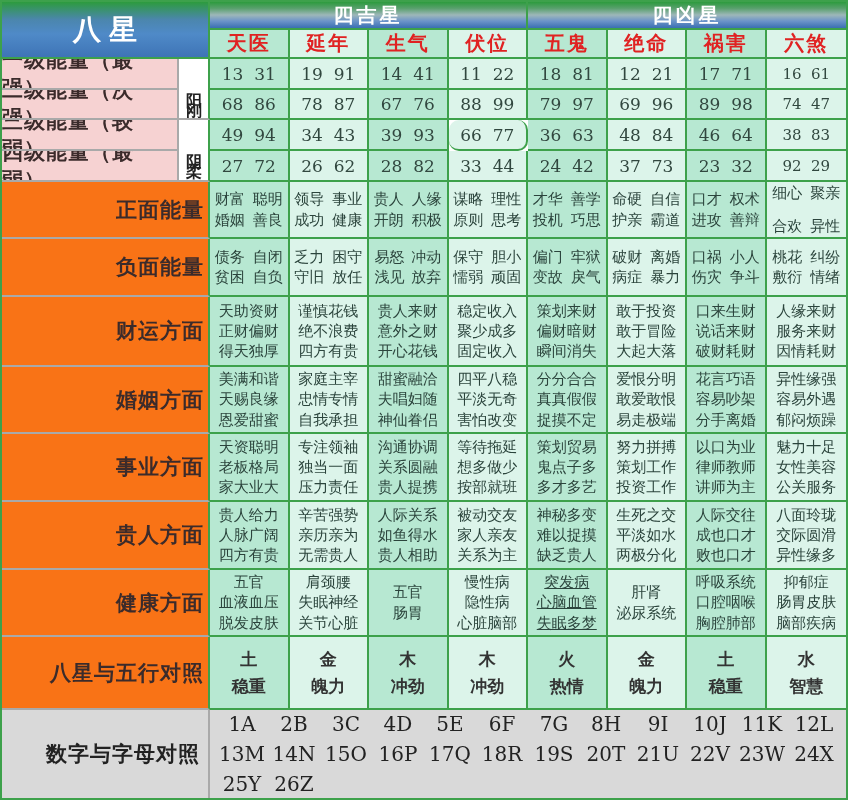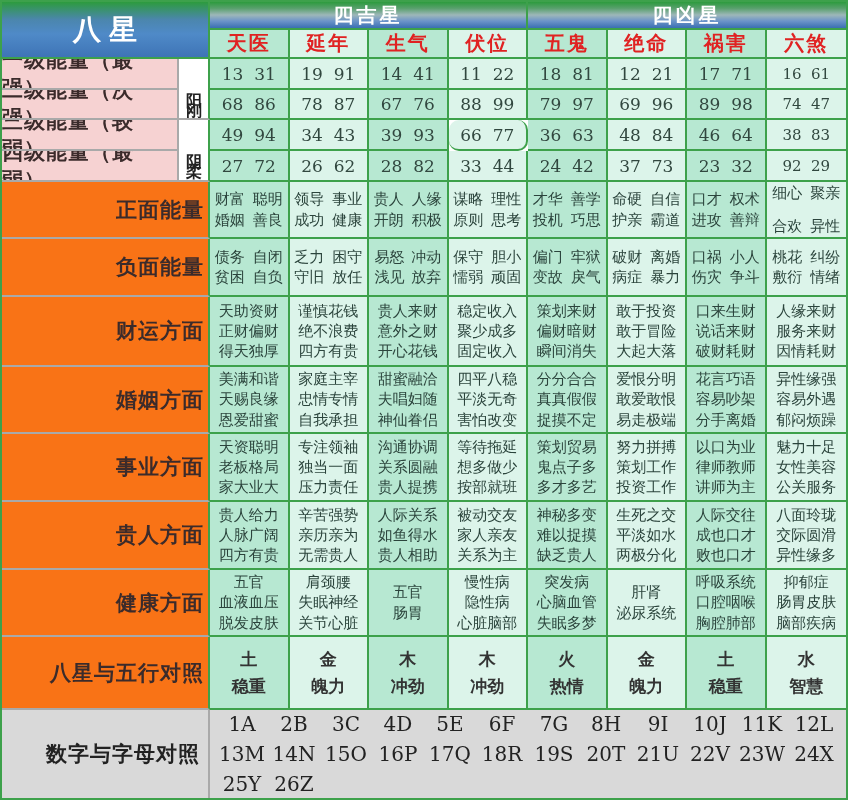--- a/index.html
+++ b/index.html
@@ -381,21 +381,21 @@
     </div>
     <div class="cell trait gB dk" style="grid-area: 13 / 5;">
       <div>五官</div>
       <div>肠胃</div>
     </div>
     <div class="cell trait gB lt" style="grid-area: 13 / 6;">
       <div>慢性病</div>
       <div>隐性病</div>
       <div>心脏脑部</div>
     </div>
-    <div class="cell trait gB dk" style="grid-area: 13 / 7;">
+    <div class="cell trait gB dk" style="grid-area: 13 / 7; text-decoration: underline;">
       <div>突发病</div>
       <div>心脑血管</div>
       <div>失眠多梦</div>
     </div>
     <div class="cell trait gB lt" style="grid-area: 13 / 8;">
       <div>肝肾</div>
       <div>泌尿系统</div>
     </div>
     <div class="cell trait gB dk" style="grid-area: 13 / 9;">
       <div>呼吸系统</div>

